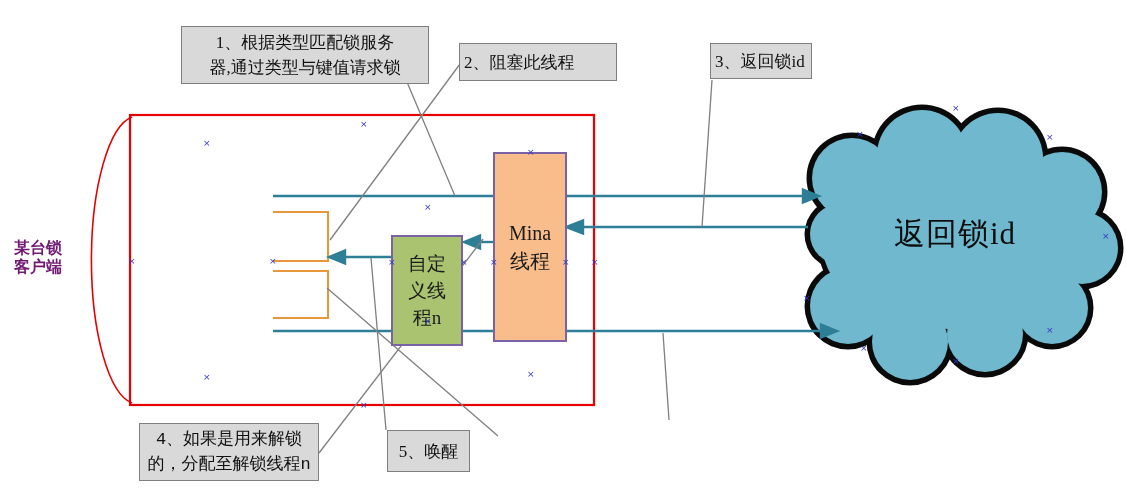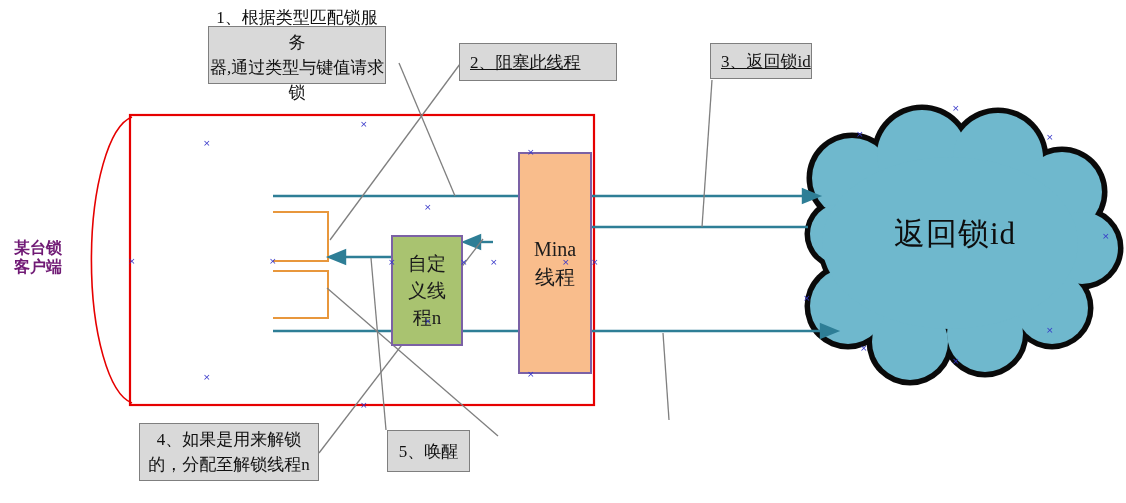--- a/index.html
+++ b/index.html
@@ -7,21 +7,21 @@
     position:relative;width:1126px;height:503px;overflow:hidden;background:#fff;
     font-family:"Liberation Serif","DejaVu Serif",serif;
   }
   #lines{position:absolute;left:0;top:0;width:1126px;height:503px;}
   .abs{position:absolute;box-sizing:border-box;}
   .callout{
     background:#D9D9D9;border:1.6px solid #7f7f7f;color:#111;
     font-size:17px;line-height:25px;white-space:pre-line;
     display:flex;align-items:center;justify-content:center;text-align:center;
   }
-  .callout.leftal{justify-content:flex-start;text-align:right;padding-left:10px;text-decoration:underline;}
+  .callout.leftal{justify-content:flex-start;text-align:right;padding-left:4px;}
   .greenbox{
     background:#A9C370;border:2.2px solid #7B61A5;color:#1b1b1b;
     display:flex;align-items:center;justify-content:center;text-align:center;
     white-space:pre-line;font-size:19px;line-height:28px;
   }
   .minabox{
     background:#F9BD8C;border:2.2px solid #7B61A5;color:#1b1b1b;
     display:flex;align-items:center;justify-content:center;text-align:center;
     white-space:pre-line;font-size:20px;line-height:28px;
   }
@@ -106,32 +106,32 @@
       <line x1="399" y1="63" x2="455" y2="196"></line>
       <line x1="460" y1="64" x2="330" y2="240"></line>
       <line x1="712" y1="80" x2="702" y2="227"></line>
       <line x1="319" y1="453" x2="483" y2="239"></line>
       <line x1="386" y1="430" x2="371" y2="258"></line>
       <line x1="498" y1="436" x2="327" y2="288"></line>
       <line x1="669" y1="420" x2="663" y2="333"></line>
     </g>
   </svg>
 
-  <div class="abs callout" style="left:181px;top:26px;width:178px;height:58px;margin-left:27px;">1、根据类型匹配锁服务
+  <div class="abs callout" style="left:181px;top:26px;width:248px;height:58px;">1、根据类型匹配锁服务
 器,通过类型与键值请求锁</div>
   <div class="abs callout leftal" style="left:459px;top:43px;width:158px;height:38px;">2、阻塞此线程</div>
   <div class="abs callout leftal" style="left:710px;top:43px;width:102px;height:36px;">3、返回锁id</div>
-  <div class="abs callout" style="left:139px;top:423px;width:180px;height:58px;">4、如果是用来解锁
+  <div class="abs callout" style="left:139px;top:423px;width:180px;height:58px;font-family:Liberation Mono, monospace;">4、如果是用来解锁
 的，分配至解锁线程n</div>
   <div class="abs callout" style="left:387px;top:430px;width:83px;height:42px;">5、唤醒</div>
 
   <div class="abs greenbox" style="left:391px;top:207px;width:72px;height:111px;line-height:27px;margin-top:28px;">自定
 义线
 程n</div>
-  <div class="abs minabox" style="left:518px;top:152px;width:74px;height:222px;">Mina
+  <div class="abs minabox" style="left:493px;top:152px;width:74px;height:190px;">Mina
 线程</div>
 
   <div class="abs clientlbl" style="left:14px;top:238px;width:68px;">某台锁
 客户端</div>
   <div class="abs cloudlbl" style="left:810px;top:213px;width:290px;">返回锁id</div>
 
 <span class="handle" style="left: 360px; top: 120px;">×</span>
     <span class="handle" style="left: 203px; top: 139px;">×</span>
     <span class="handle" style="left: 128px; top: 257px;">×</span>
     <span class="handle" style="left: 269px; top: 257px;">×</span>

